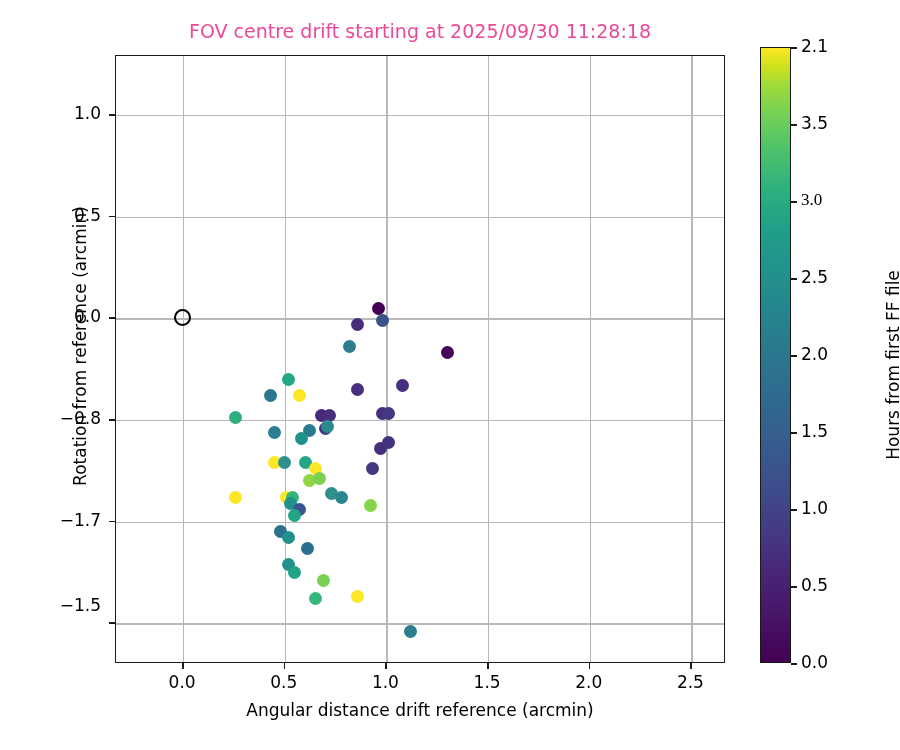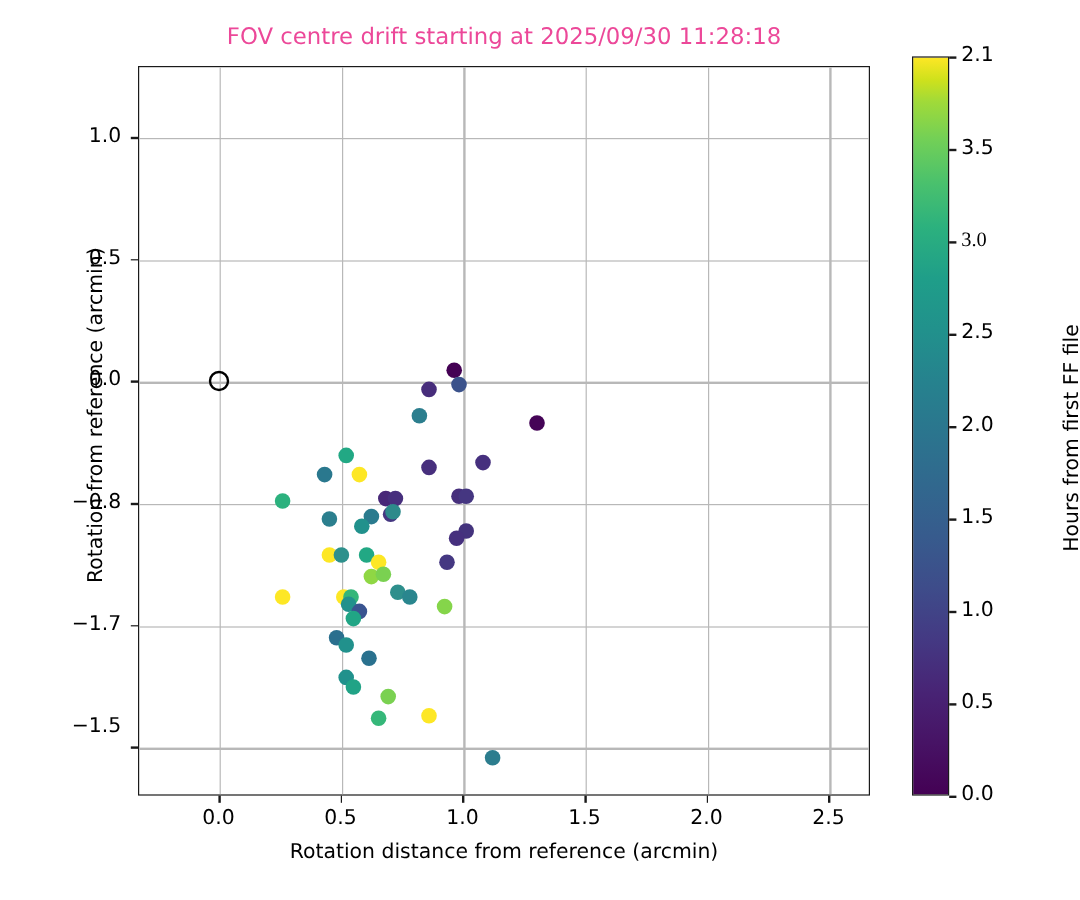--- a/index.html
+++ b/index.html
@@ -297,21 +297,21 @@
       <div class="tick-y" style="top: 317.314px;"></div>
       <div class="ticklabel-y" style="top: 306.314px;">0.0</div>
       <div class="tick-y" style="top: 418.987px;"></div>
       <div class="ticklabel-y" style="top: 407.987px;">−0.8</div>
       <div class="tick-y" style="top: 520.659px;"></div>
       <div class="ticklabel-y" style="top: 509.659px;">−1.7</div>
       <div class="tick-y" style="top: 622.331px;"></div>
       <div class="ticklabel-y" style="top: 595px;">−1.5</div>
     </div>
 
-  <div id="xlabel">Rotation distance from reference (arcmin)</div>
+  <div id="xlabel">Angular distance drift reference (arcmin)</div>
   <div id="ylabel">Rotation from reference (arcmin)</div>
 
 
   <div id="colorbar"></div>
   <div id="cb-label">Hours from first FF file</div>
   <div id="cb-decor">
       <div class="cb-tick" style="top: 663px;"></div>
       <div class="cb-ticklabel" style="top: 652px;">0.0</div>
       <div class="cb-tick" style="top: 586px;"></div>
       <div class="cb-ticklabel" style="top: 575px;">0.5</div>

